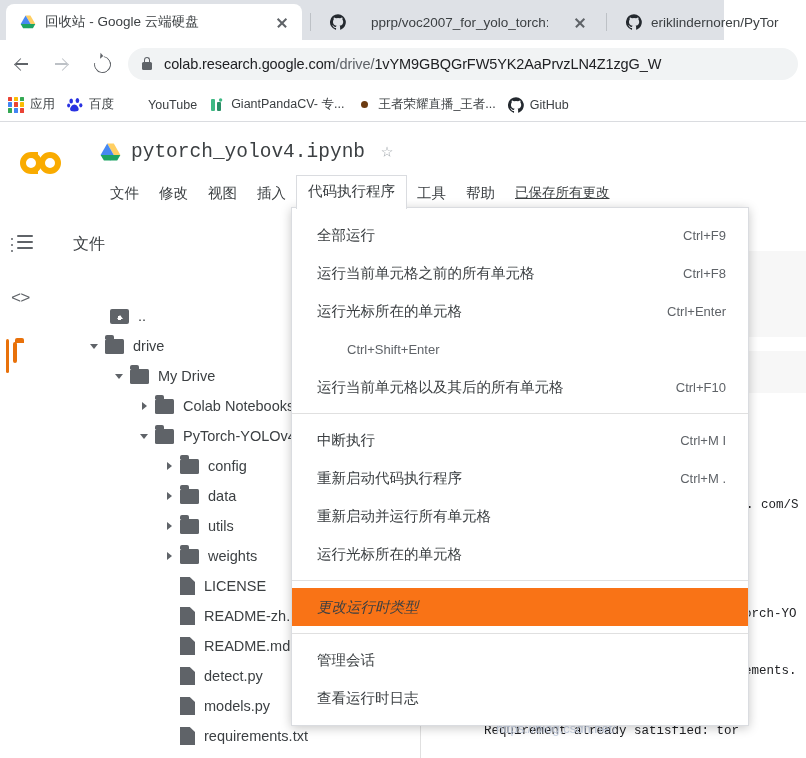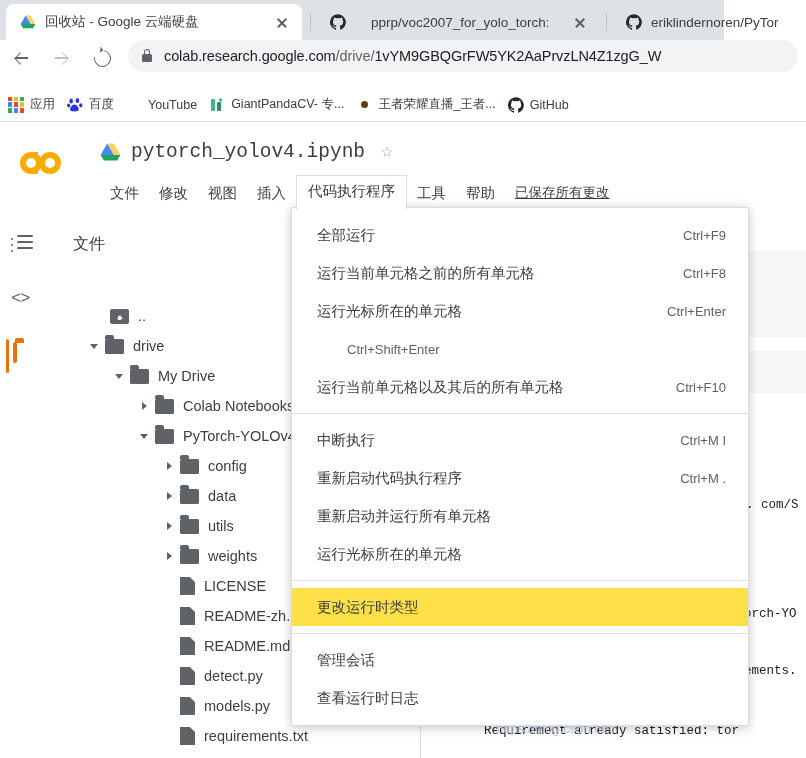--- a/index.html
+++ b/index.html
@@ -37,21 +37,21 @@
   }
   .tab-close:before{transform:rotate(45deg);}
   .tab-close:after{transform:rotate(-45deg);}
   .tab-sep{
     position:absolute;top:13px;width:1px;height:18px;background:#bdc1c6;
   }
 
   
   .toolbar{
     position:absolute;left:0;top:40px;width:806px;height:48px;background:#fff;
-    display:flex;
+    display:flex;align-items:center;
   }
   .navbtn{width:36px;height:36px;margin-left:4px;position:relative;flex:0 0 36px;}
   .arrow{
     position:absolute;left:11px;top:11px;width:13px;height:13px;
   }
   .arrow:before{
     content:"";position:absolute;left:1px;top:6px;width:12px;height:1.7px;background:#5f6368;
   }
   .arrow:after{
     content:"";position:absolute;left:1px;top:2.6px;width:8px;height:8px;
@@ -202,21 +202,21 @@
   
   .dropdown{
     position:absolute;left:291px;top:207px;width:458px;background:#fff;
     border:1px solid #dadce0;box-shadow:0 2px 10px rgba(0,0,0,.22);
     z-index:50;padding:8px 0 8px 0;box-sizing:border-box;
   }
   .mrow{
     display:flex;align-items:center;justify-content:space-between;
     height:38px;padding:0 22px 0 25px;box-sizing:border-box;white-space:nowrap;
   }
-  .mrow.hl{background:#fde047;}
+  .mrow.hl{background:#f97316;font-style:italic;}
   .mlabel{font-size:14.5px;color:#3c4043;}
   .mkey{font-size:13px;color:#5f6368;margin-left:30px;}
   .msep{height:1px;background:#e0e0e0;margin:7px 0;}
 </style>
 </head>
 <body>
 
 <div class="app">
 
   <div class="tabstrip">

